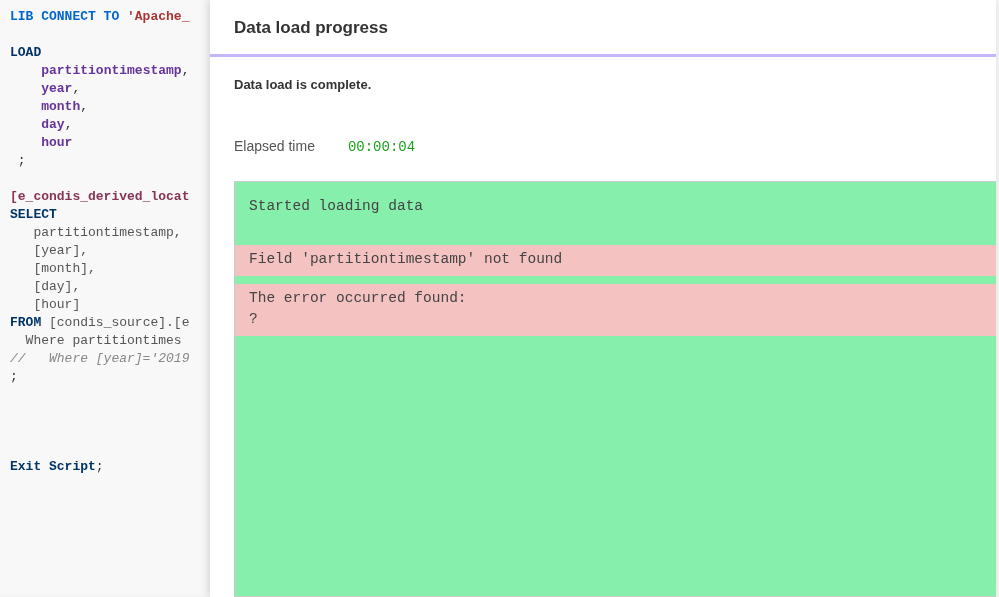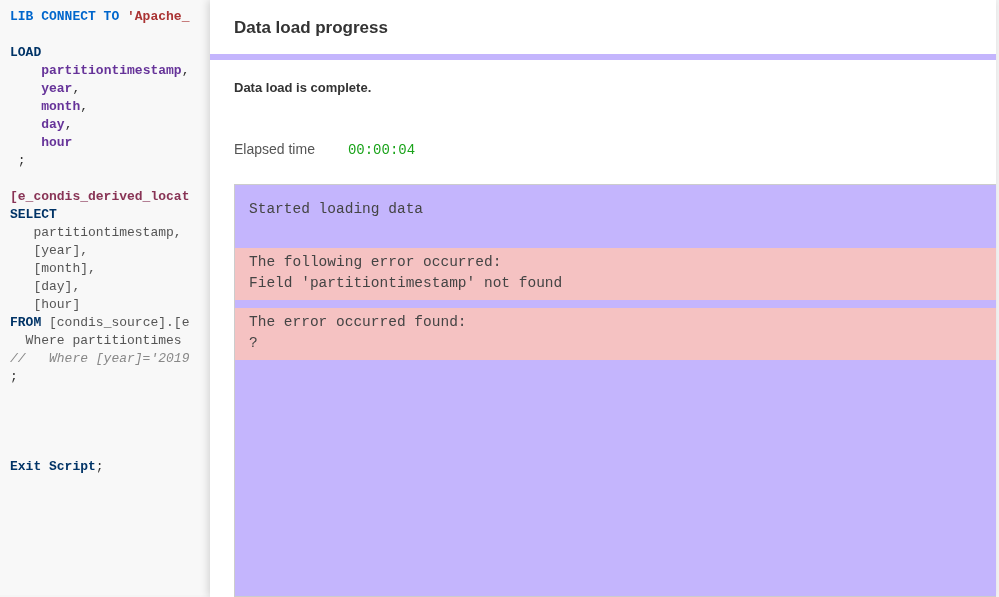--- a/index.html
+++ b/index.html
@@ -41,21 +41,21 @@
       top: 0;
       width: 786px;
       height: 597px;
       background: #ffffff;
       box-shadow: -2px 0 8px rgba(0,0,0,0.15);
       display: flex;
       flex-direction: column;
     }
     .modal-header {
       padding: 18px 24px 16px 24px;
-      border-bottom: 6px solid #c4b5fd;
+      border-bottom: 3px solid #c4b5fd;
       font-size: 17px;
       font-weight: bold;
       color: #333;
     }
     .modal-subtitle {
       padding: 20px 24px 0 24px;
       font-size: 13px;
       font-weight: bold;
       color: #333;
     }
@@ -65,21 +65,21 @@
       color: #555;
     }
     .elapsed-label { display: inline-block; width: 110px; color: #555; margin-top: 16px; }
     .elapsed-value { color: #1aa31a; font-family: 'Courier New', monospace; font-size: 14px; }
 
     .console-area {
       margin: 8px 0 0 24px;
       border: 1px solid #ccc;
       border-right: none;
       flex: 1;
-      background: #c4b5fd;
+      background: #86efac;
       font-family: 'Courier New', monospace;
       font-size: 14.5px;
       color: #444;
       overflow: hidden;
     }
     .console-line {
       padding: 0 14px;
       line-height: 21px;
     }
     .console-block {
@@ -129,21 +129,20 @@
   <div class="elapsed-row">
     <span class="elapsed-label">Elapsed time</span>
     <span class="elapsed-value">00:00:04</span>
   </div>
   <div class="console-area">
     <div class="console-block">
       <div class="console-line">Started loading data</div>
       <div class="spacer"></div>
     </div>
     <div class="error-block">
-      <div class="console-line">The following error occurred:</div>
       <div class="console-line">Field 'partitiontimestamp' not found</div>
     </div>
     <div class="spacer-sm"></div>
     <div class="error-block">
       <div class="console-line">The error occurred found:</div>
       <div class="console-line">?</div>
     </div>
   </div>
 </div>
 

